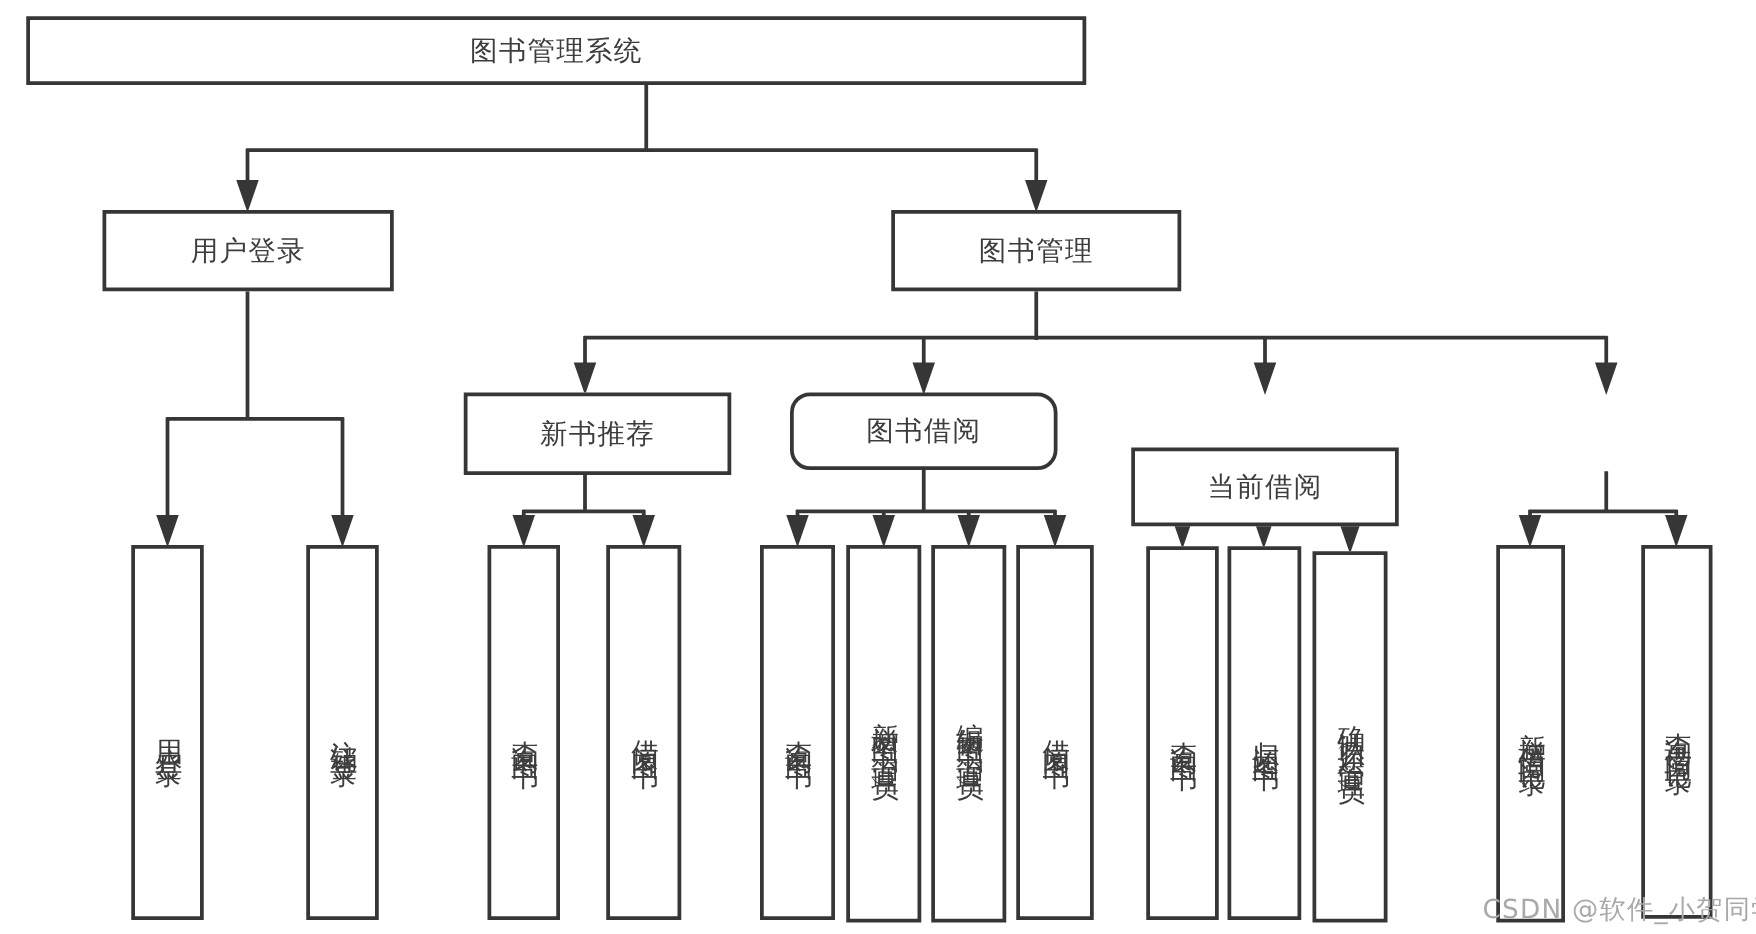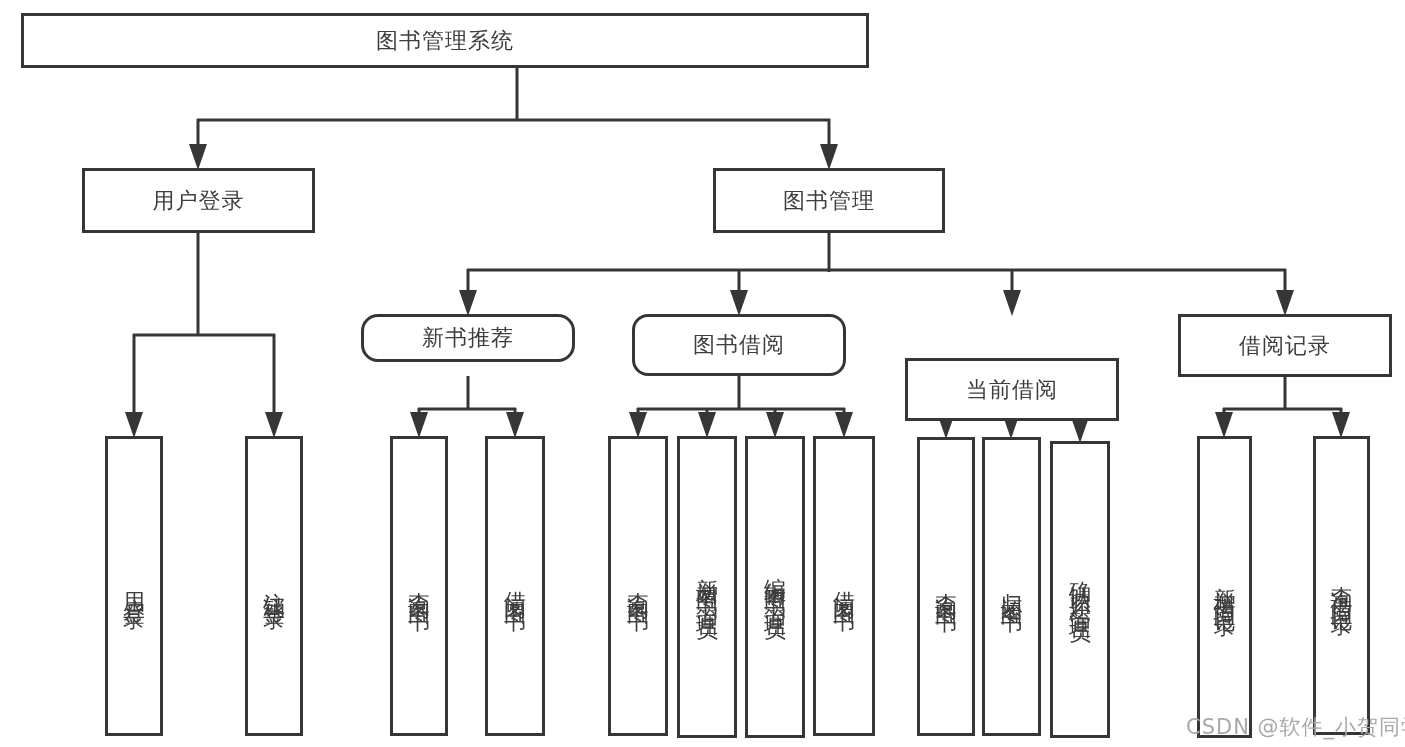--- a/index.html
+++ b/index.html
@@ -88,24 +88,23 @@
       <polygon points="1215,412 1233,412 1224,438"></polygon>
       <polygon points="1332,412 1350,412 1341,438"></polygon>
     </g>
   </svg>
 
   <div class="node" style="left:21px; top:13px; width:848px; height:55px;text-align:right;">图书管理系统</div>
 
   <div class="node" style="left:82px; top:168px; width:233px; height:65px;">用户登录</div>
   <div class="node" style="left:713px; top:168px; width:232px; height:65px;">图书管理</div>
 
-  <div class="node" style="left:361px; top:314px; width:214px; height:48px;border-radius:17px;">新书推荐</div>
+  <div class="node" style="left:371px; top:314px; width:214px; height:66px;">新书推荐</div>
   <div class="node" style="left:632px; top:314px; width:214px; height:62px;border-radius:16px;">图书借阅</div>
   <div class="node" style="left:905px; top:314px; width:214px; height:63px;margin-top:44px;">当前借阅</div>
-  <div class="node" style="left:1178px; top:314px; width:214px; height:63px;">借阅记录</div>
 
   <div class="node v" style="left:105px; top:436px; width:58px; height:300px;">用户登录</div>
   <div class="node v" style="left:245px; top:436px; width:58px; height:300px;">注销登录</div>
 
   <div class="node v" style="left:390px; top:436px; width:58px; height:300px;">查询图书</div>
   <div class="node v" style="left:485px; top:436px; width:60px; height:300px;">借阅图书</div>
 
   <div class="node v" style="left:608px; top:436px; width:60px; height:300px;">查询图书</div>
   <div class="node v" style="left:677px; top:436px; width:60px; height:302px;">新增图书（管理员）</div>
   <div class="node v" style="left:745px; top:436px; width:60px; height:302px;">编辑图书（管理员）</div>

